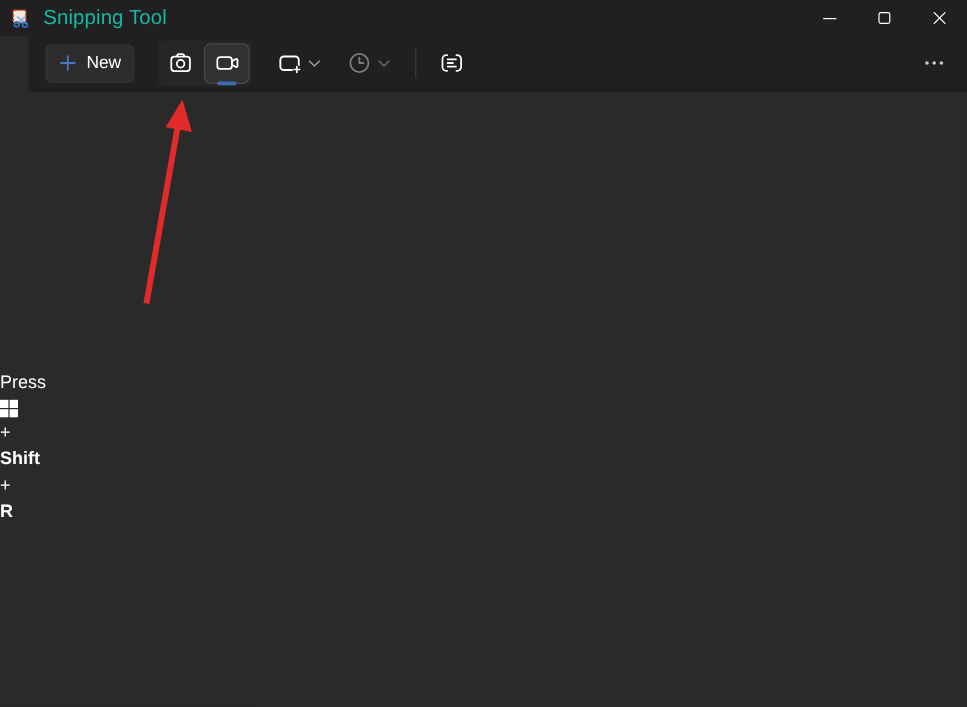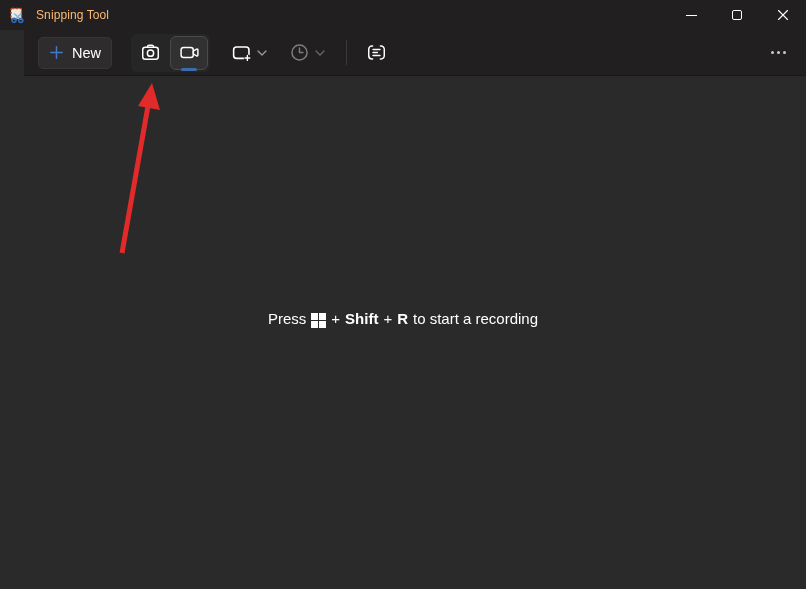--- a/index.html
+++ b/index.html
@@ -10,21 +10,21 @@
   }
   .window { position:absolute; inset:0; }
 
   
   .titlebar {
     position:absolute; top:0; left:0; right:0; height:30px;
     background:#211f1f; display:flex; align-items:center;
   }
   .title-left { display:flex; align-items:center; gap:10px; padding-left:9px; height:100%; }
   .app-icon { width:17px; height:17px; display:block; }
-  .title-text { font-size:12px; color:#fdba74; letter-spacing:.1px; }
+  .title-text { font-size:17px; color:#14b8a6; letter-spacing:.1px; }
   .win-controls { margin-left:auto; display:flex; height:100%; }
   .win-btn {
     width:46px; height:30px; display:flex; align-items:center; justify-content:center;
     background:transparent; border:none; cursor:default; color:#fff;
   }
   .min-glyph { width:11px; height:1px; background:#fff; display:block; }
   .max-glyph { width:10px; height:10px; border:1.1px solid #fff; border-radius:2px; display:block; }
 
   
   .toolbar {
@@ -63,22 +63,22 @@
   .dd-timer { margin-left:10px; opacity:.42; }
   .tb-divider { width:1px; height:25px; background:#3c3a3a; margin-left:15px; }
   .text-actions-btn { margin-left:13px; width:32px; height:32px; border-radius:5px; }
   .more-btn { margin-left:auto; margin-right:12px; width:32px; height:28px; border-radius:5px; gap:3px; }
   .dot { width:3px; height:3px; border-radius:50%; background:#cbcbcb; display:inline-block; }
 
   
   .canvas { position:absolute; top:77px; left:0; right:0; bottom:0; background:#2a2a2a; }
   .hint {
     position:absolute; top:233px; left:0; right:0;
-    display:flex; align-items:flex-end; justify-content:center; gap:5px;
-    font-size:15px; color:#ffffff;
+    display:flex; align-items:flex-start; justify-content:center; gap:5px;
+    font-size:15px; color:#ffffff;flex-direction:column;
   }
   .hint .bold { font-weight:700; }
   .winkey { display:inline-block; width:15px; height:15px; position:relative; top:1px; }
 
   
   .arrow-overlay { position:absolute; inset:0; pointer-events:none; z-index:9; }
 
   svg.icon { display:block; }
 </style>
 </head>
@@ -183,21 +183,20 @@
       <svg class="winkey" viewBox="0 0 15 15">
         <rect x="0" y="0" width="7" height="7" fill="#fff"></rect>
         <rect x="8" y="0" width="7" height="7" fill="#fff"></rect>
         <rect x="0" y="8" width="7" height="7" fill="#fff"></rect>
         <rect x="8" y="8" width="7" height="7" fill="#fff"></rect>
       </svg>
       <span>+</span>
       <span class="bold">Shift</span>
       <span>+</span>
       <span class="bold">R</span>
-      <span>to start a recording</span>
     </div>
   </div>
 
   <svg class="arrow-overlay" width="806" height="589" viewBox="0 0 806 589">
     <line x1="122" y1="253" x2="148" y2="106" stroke="#e12a2a" stroke-width="5"></line>
     <polygon points="152,83 160,110 138,106" fill="#e12a2a"></polygon>
   </svg>
 
 </div>
 

